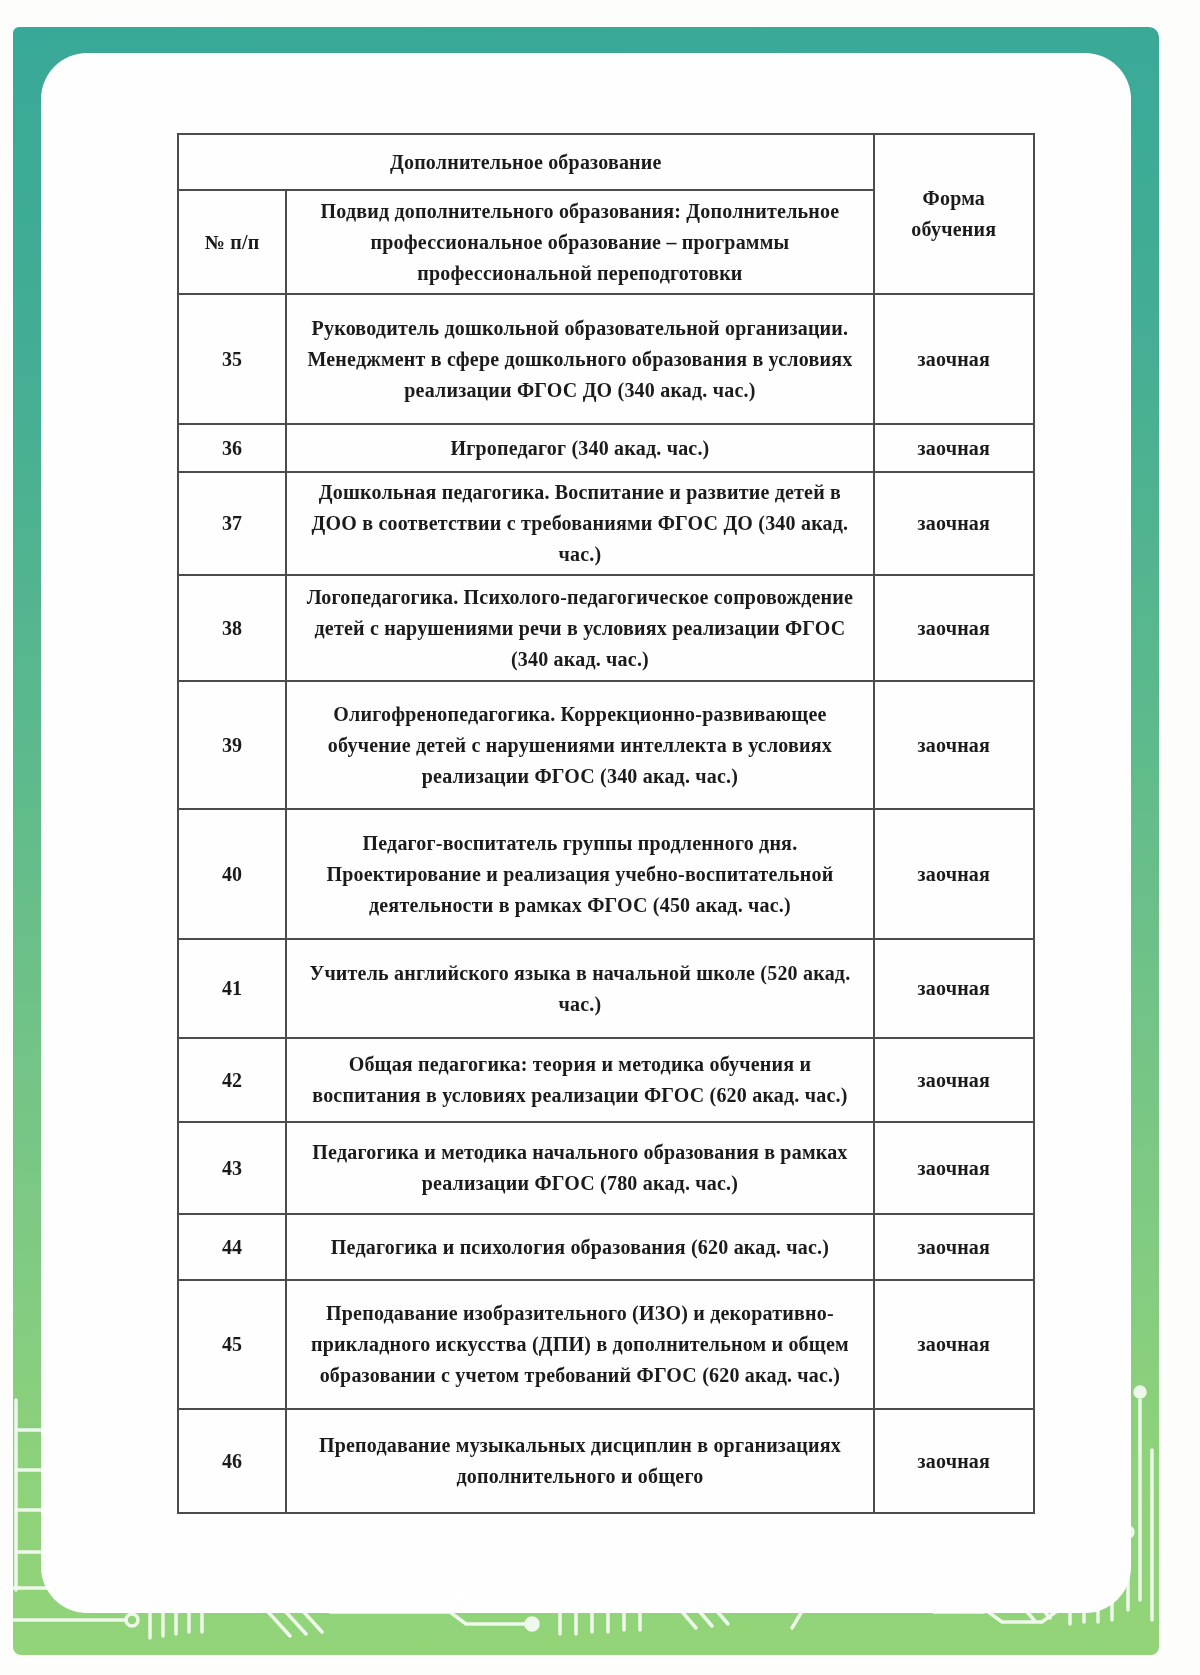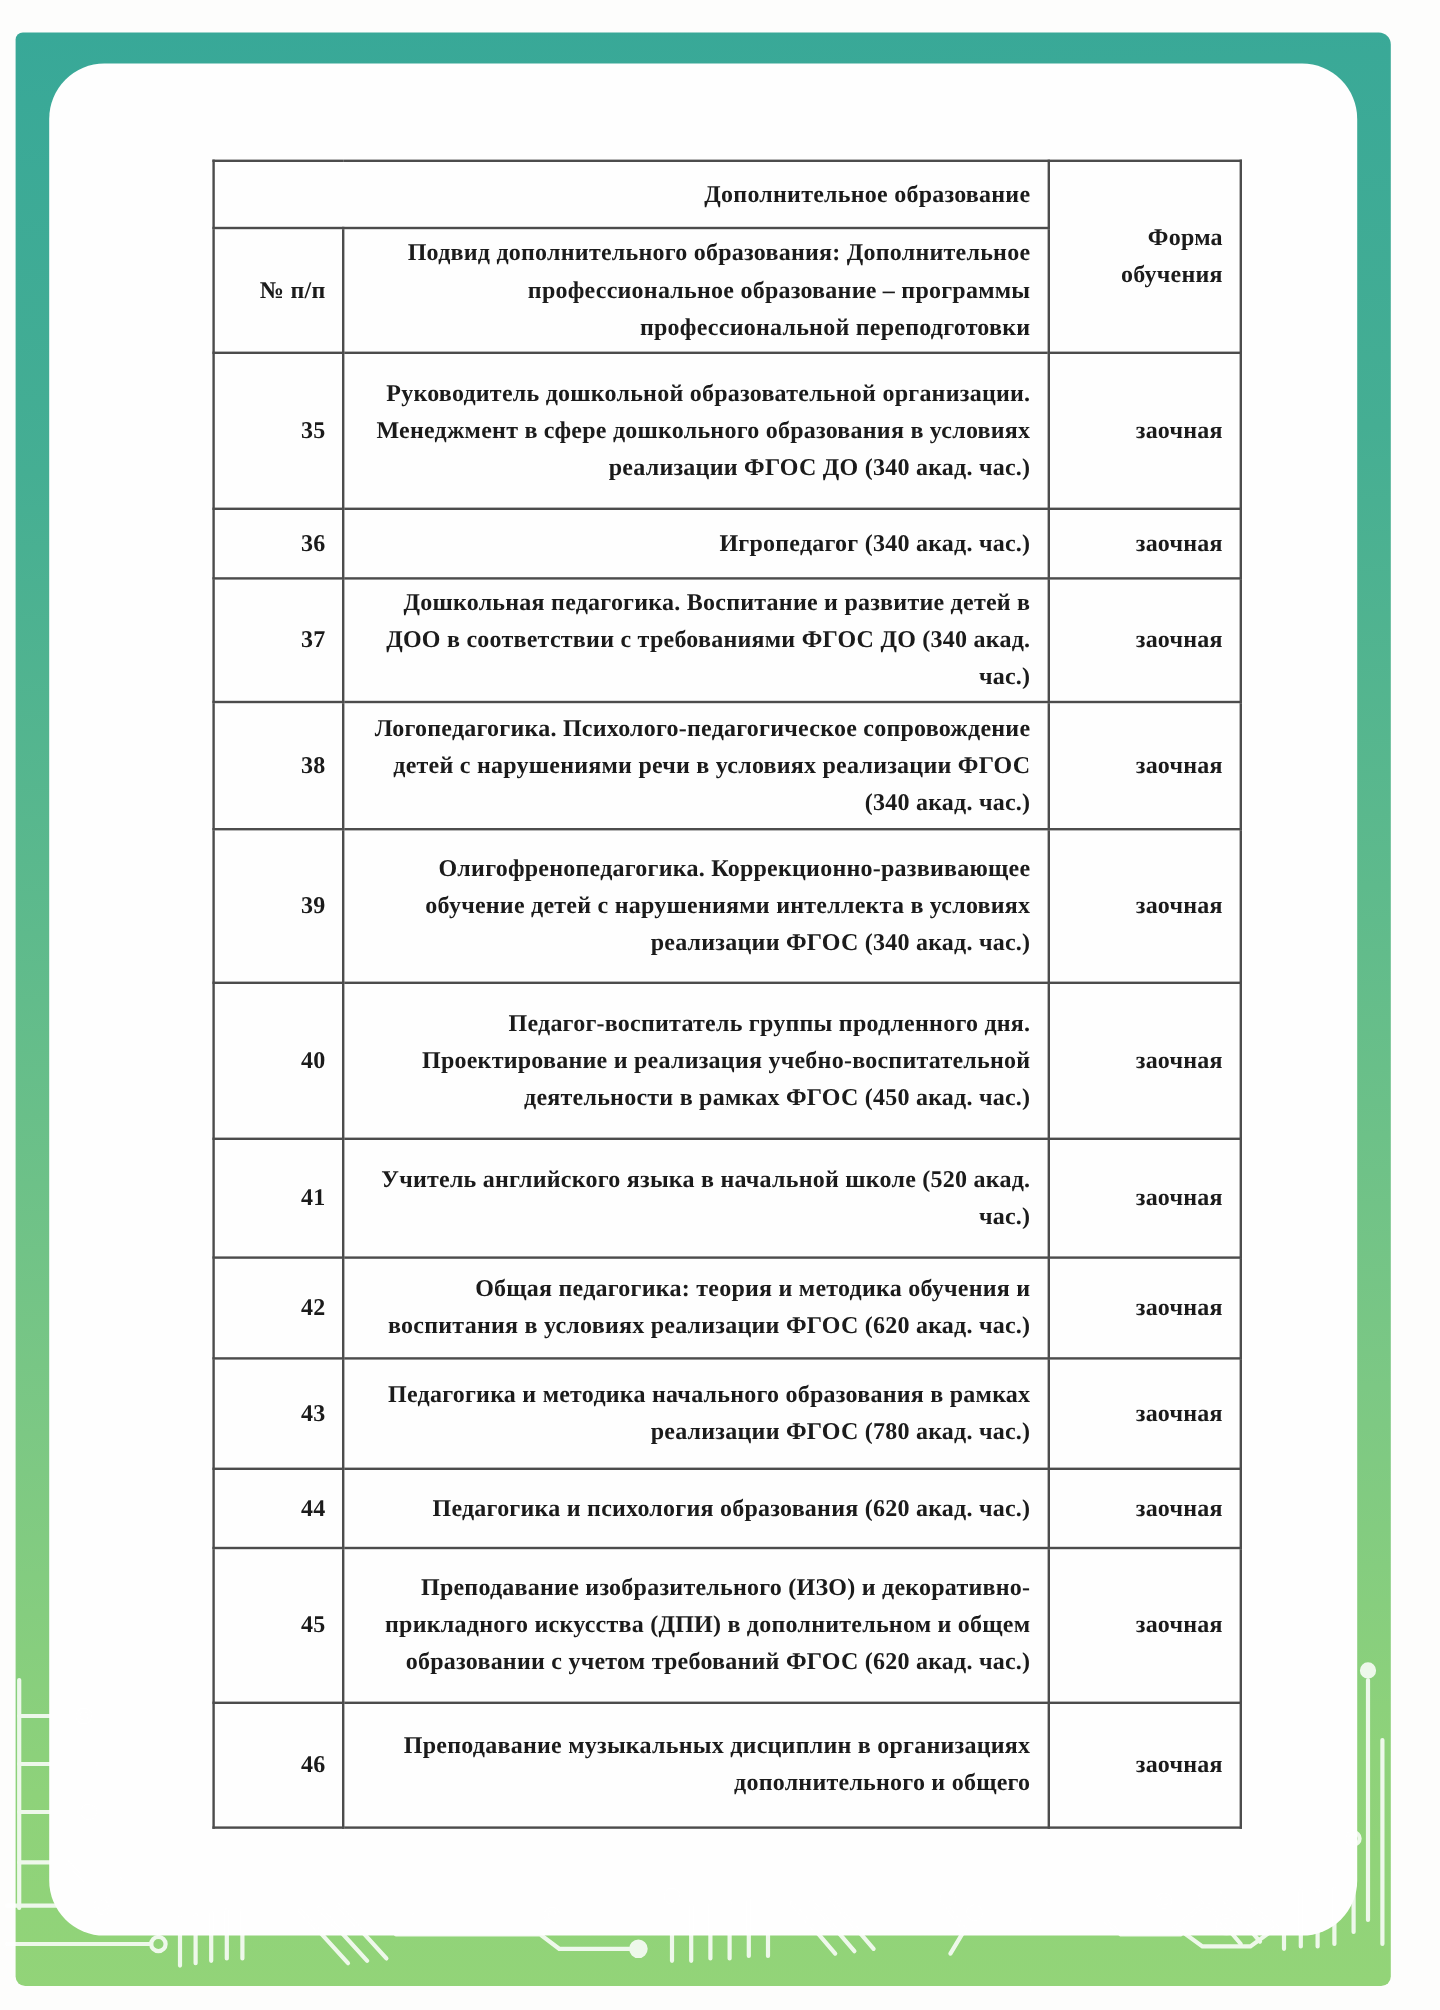--- a/index.html
+++ b/index.html
@@ -55,21 +55,21 @@
     position: absolute;
     left: 177px;
     top: 133px;
     width: 858px;
     border-collapse: collapse;
     table-layout: fixed;
     color: #1b1b1b;
   }
   .doc-table td {
     border: 2px solid #4c4c4c;
-    text-align: right;
+    text-align: center;
     vertical-align: middle;
     padding: 4px 14px;
     font-weight: bold;
     font-size: 20px;
     line-height: 1.55;
     letter-spacing: 0.2px;
   }
   .col-num   { width: 108px; }
   .col-name  { width: 586px; }
   .col-form  { width: 160px; }
@@ -142,21 +142,21 @@
       <tr style="height:104px;">
         <td class="hdr-sub">№ п/п</td>
         <td class="hdr-sub">Подвид дополнительного образования: Дополнительное профессиональное образование – программы профессиональной переподготовки</td>
       </tr>
 
       <tr style="height:130px;">
         <td class="cell-num">35</td>
         <td>Руководитель дошкольной образовательной организации. Менеджмент в сфере дошкольного образования в условиях реализации ФГОС ДО (340 акад. час.)</td>
         <td class="cell-form">заочная</td>
       </tr>
-      <tr style="height:58px;">
+      <tr style="height:48px;">
         <td class="cell-num">36</td>
         <td>Игропедагог (340 акад. час.)</td>
         <td class="cell-form">заочная</td>
       </tr>
       <tr style="height:100px;">
         <td class="cell-num">37</td>
         <td>Дошкольная педагогика. Воспитание и развитие детей в ДОО в соответствии с требованиями ФГОС ДО (340 акад. час.)</td>
         <td class="cell-form">заочная</td>
       </tr>
       <tr style="height:106px;">

